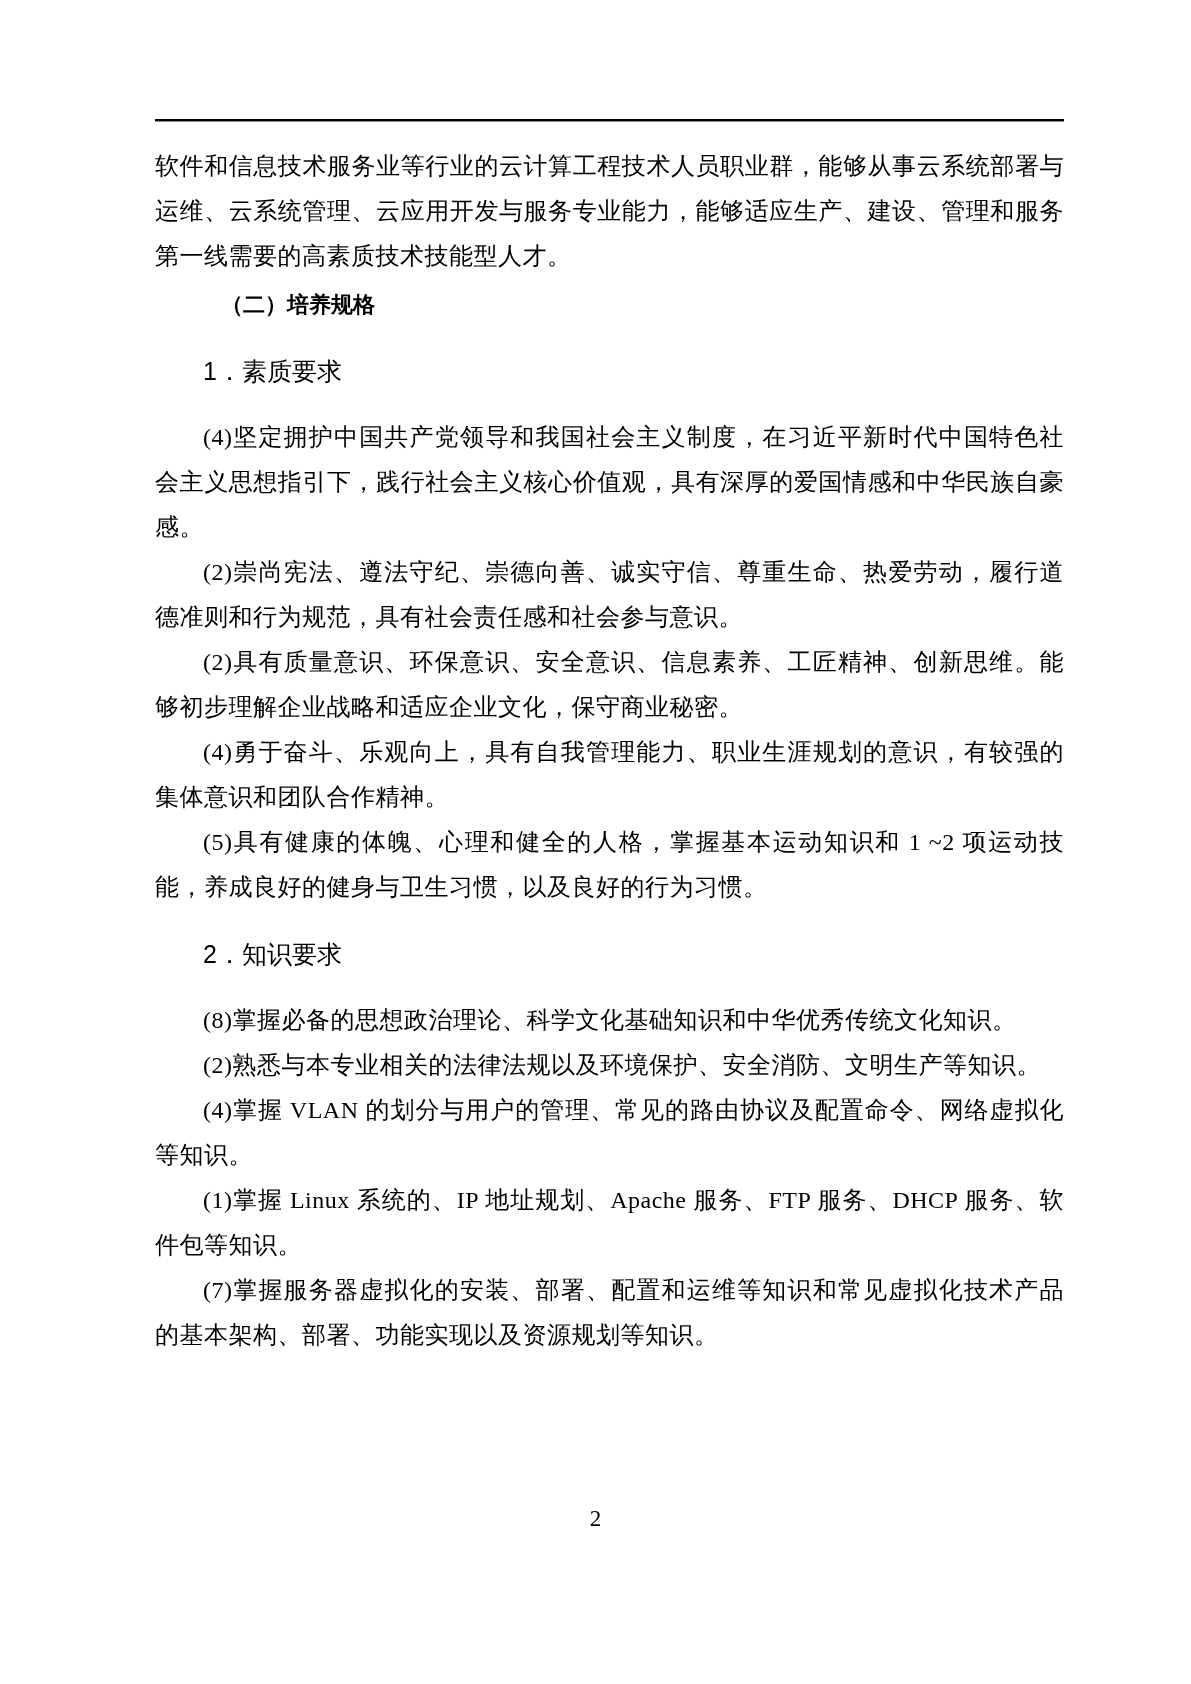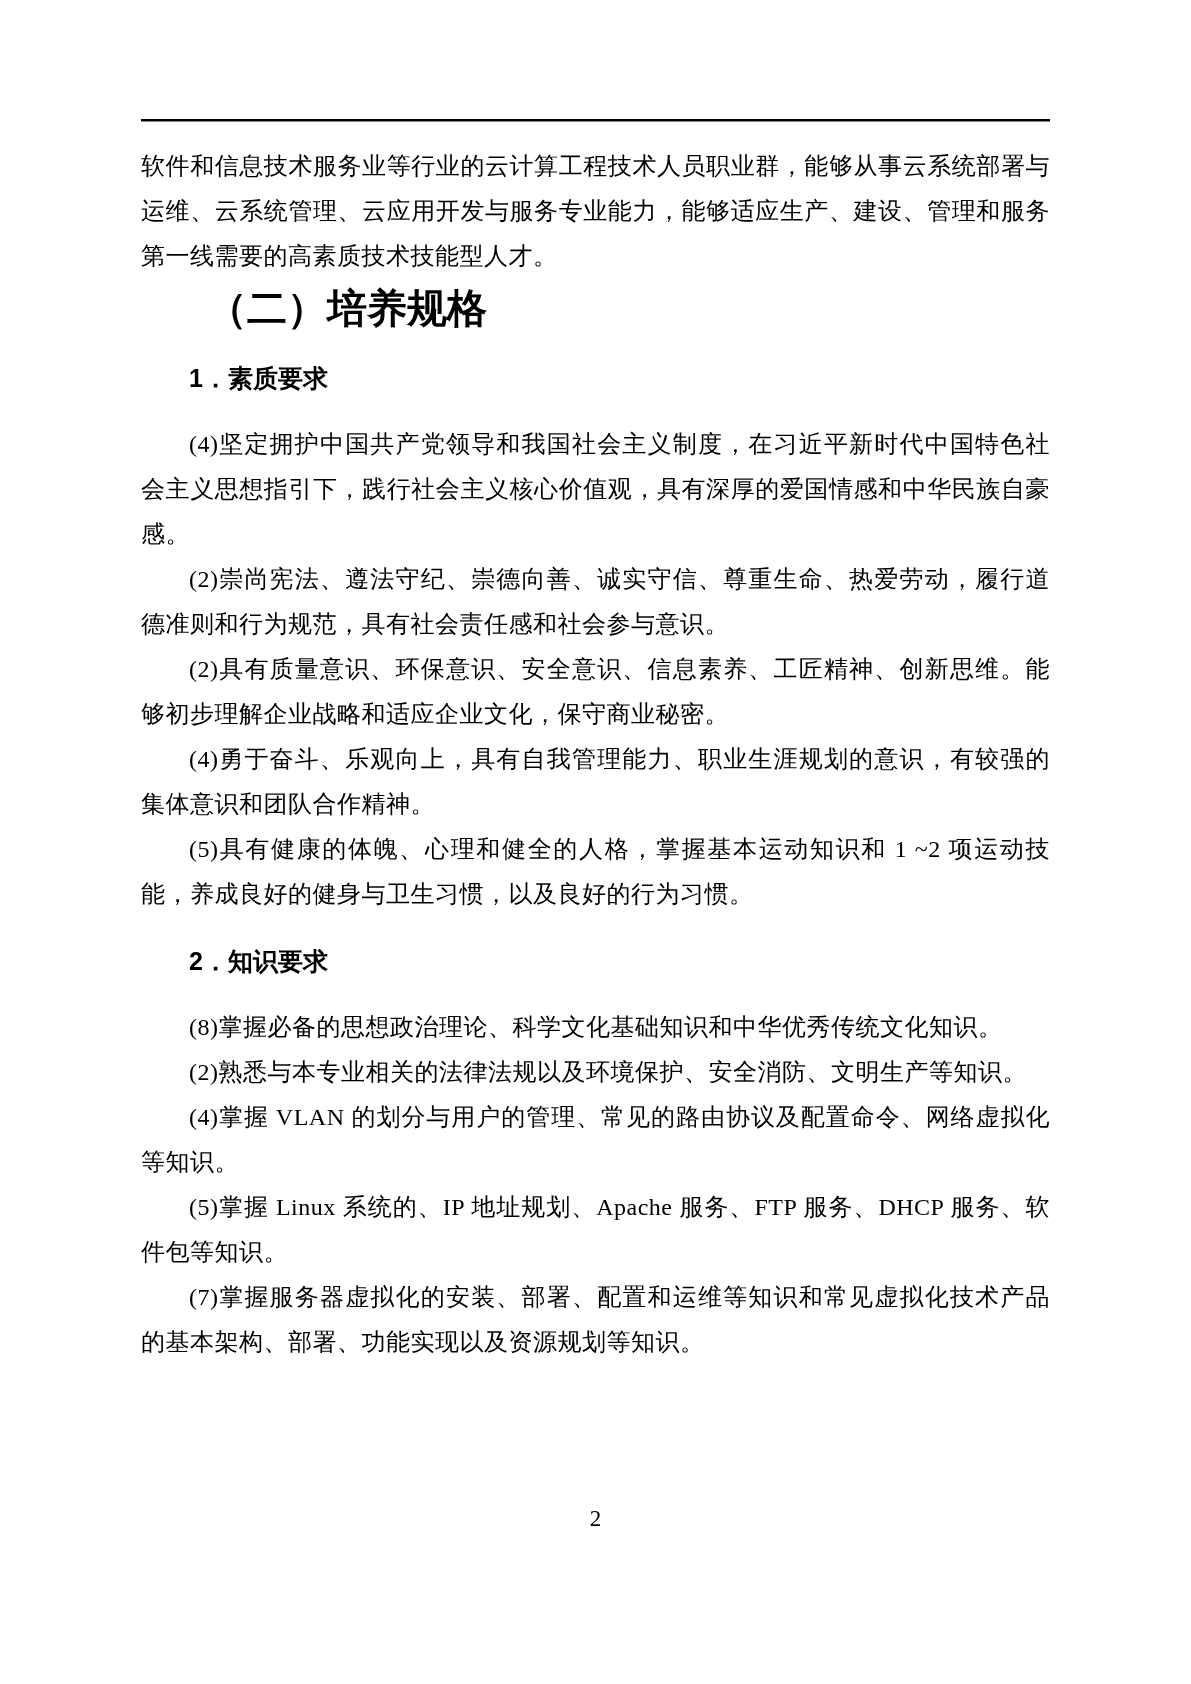--- a/index.html
+++ b/index.html
@@ -7,50 +7,50 @@
     position: relative;
     width: 1191px;
     height: 1684px;
     margin: 0 auto;
     background: #ffffff;
     color: #000000;
     overflow: hidden;
   }
   .content {
     position: absolute;
-    left: 141px;
+    left: 155px;
     width: 909px;
     top: 119px;
   }
   .header-rule {
     height: 2px;
     background: #000000;
     border-bottom: 1px solid #8a8a8a;
     margin-bottom: 22px;
   }
   .body-text {
     font-family: "Liberation Serif", "DejaVu Serif", serif;
     font-size: 24px;
     line-height: 45px;
     margin: 0;
     text-align: justify;
     letter-spacing: 0.5px;
   }
   .indent { text-indent: 48px; }
   .section-heading {
-    font-family: Liberation Mono, monospace;
-    font-size: 40px;
+    font-family: Liberation Serif, serif;
+    font-size: 22px;
     font-weight: bold;
     line-height: 44px;
-    margin: 11px 0 0 66px;
+    margin: 4px 0 0 66px;
   }
   .subsection-heading {
     font-family: "Liberation Sans", "DejaVu Sans", sans-serif;
     font-size: 25px;
-    font-weight: bold;
+    font-weight: normal;
     line-height: 36px;
     margin: 26px 0 26px 48px;
   }
   .page-number {
     position: absolute;
     top: 1506px;
     left: 0;
     width: 100%;
     text-align: center;
     font-family: "Liberation Serif", "DejaVu Serif", serif;
@@ -72,18 +72,18 @@
     <p class="body-text indent">(4)坚定拥护中国共产党领导和我国社会主义制度，在习近平新时代中国特色社会主义思想指引下，践行社会主义核心价值观，具有深厚的爱国情感和中华民族自豪感。</p>
     <p class="body-text indent">(2)崇尚宪法、遵法守纪、崇德向善、诚实守信、尊重生命、热爱劳动，履行道德准则和行为规范，具有社会责任感和社会参与意识。</p>
     <p class="body-text indent">(2)具有质量意识、环保意识、安全意识、信息素养、工匠精神、创新思维。能够初步理解企业战略和适应企业文化，保守商业秘密。</p>
     <p class="body-text indent">(4)勇于奋斗、乐观向上，具有自我管理能力、职业生涯规划的意识，有较强的集体意识和团队合作精神。</p>
     <p class="body-text indent">(5)具有健康的体魄、心理和健全的人格，掌握基本运动知识和 1 ~2 项运动技能，养成良好的健身与卫生习惯，以及良好的行为习惯。</p>
 
     <h2 class="subsection-heading">2．知识要求</h2>
     <p class="body-text indent">(8)掌握必备的思想政治理论、科学文化基础知识和中华优秀传统文化知识。</p>
     <p class="body-text indent">(2)熟悉与本专业相关的法律法规以及环境保护、安全消防、文明生产等知识。</p>
     <p class="body-text indent">(4)掌握 VLAN 的划分与用户的管理、常见的路由协议及配置命令、网络虚拟化等知识。</p>
-    <p class="body-text indent">(5)掌握 Linux 系统的、IP 地址规划、Apache 服务、FTP 服务、DHCP 服务、软件包等知识。</p>
+    <p class="body-text indent">(1)掌握 Linux 系统的、IP 地址规划、Apache 服务、FTP 服务、DHCP 服务、软件包等知识。</p>
     <p class="body-text indent">(7)掌握服务器虚拟化的安装、部署、配置和运维等知识和常见虚拟化技术产品的基本架构、部署、功能实现以及资源规划等知识。</p>
   </div>
 
   <div class="page-number">2</div>
 </div>
 
 </body></html>

